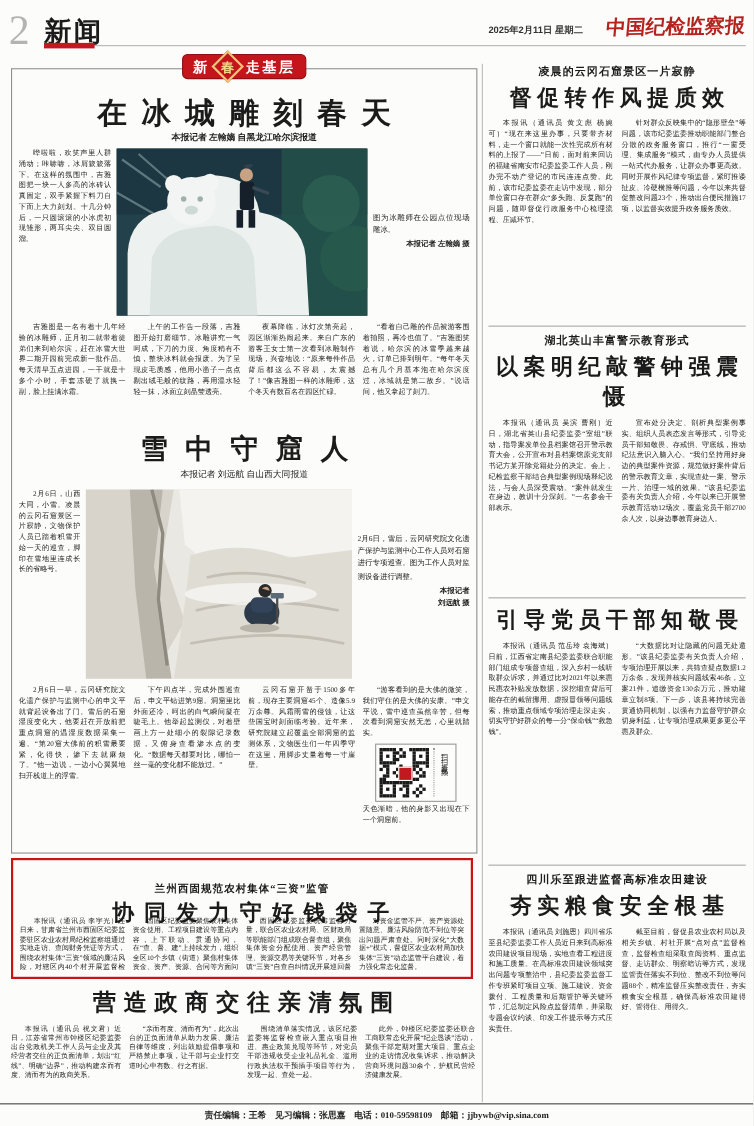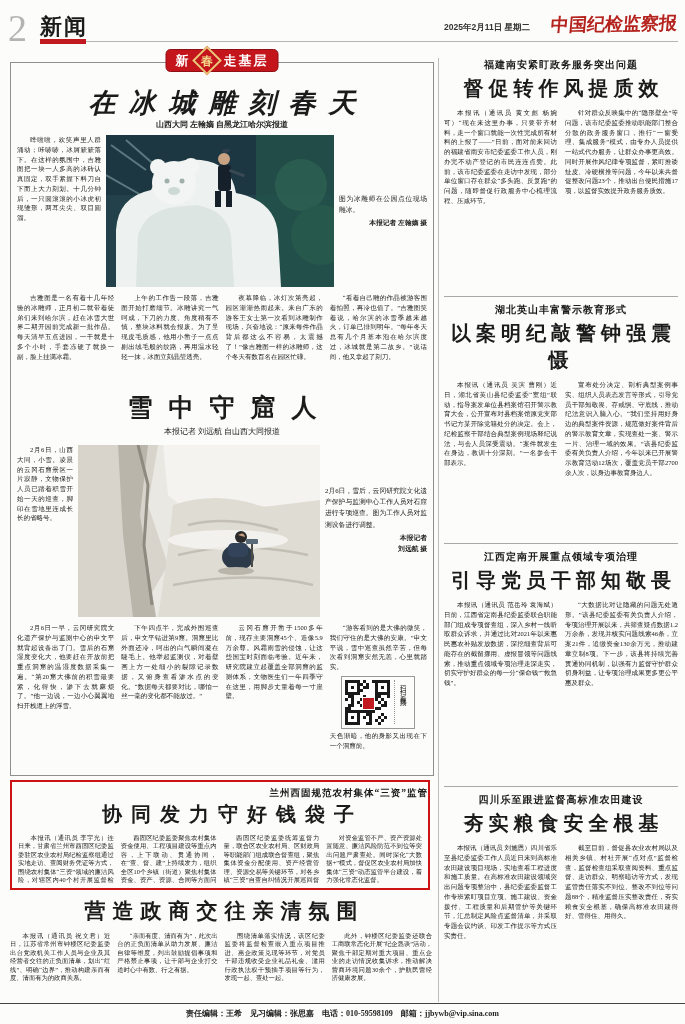--- a/index.html
+++ b/index.html
@@ -1,40 +1,40 @@
 <!DOCTYPE html>
 <html><head>
 <meta charset="utf-8">
 <style>
   html,body{margin:0;padding:0;background:#e9e9e7;}
   .page{width:685px;height:1024px;position:relative;background:#fcfcfa;
         font-family:"Liberation Serif","DejaVu Serif",serif;color:#1b1b1b;
         margin:0 auto;overflow:hidden;}
   
   .pagenum{position:absolute;left:8px;top:6px;font-size:38px;color:#b3b3b3;font-weight:400;}
-  .section{position:absolute;left:40px;top:12px;font-size:22px;font-weight:bold;letter-spacing:2px;}
+  .section{position:absolute;left:40px;top:12px;font-size:25px;font-weight:bold;letter-spacing:2px;}
   .hrule{position:absolute;left:40px;top:41px;width:638px;height:1px;background:#b5b5b5;}
   .redbar{position:absolute;left:40px;top:39px;width:46px;height:5px;background:#c01920;}
   .dateline{position:absolute;right:155px;top:22px;font-size:8.5px;font-weight:bold;color:#333;
             font-family:"Liberation Sans","DejaVu Sans",sans-serif;}
   .masthead{position:absolute;right:8px;top:12px;font-size:18px;font-weight:bold;color:#b5231f;
             transform:skewX(-6deg) rotate(-1deg);letter-spacing:0px;white-space:nowrap;}
   
   .vdivider{position:absolute;left:438px;top:58px;width:1px;height:944px;background:#bdbdbd;}
   .featurebox{position:absolute;left:10px;top:62px;width:422px;height:712px;border:1px solid #8f8f8f;}
   
   .badge{position:absolute;left:50%;top:-14px;transform:translateX(-50%);display:flex;align-items:center;
          background:#c4151c;border:1px solid #8e0f14;border-radius:5px;padding:1px 9px;gap:5px;height:23px;box-sizing:border-box;}
   .badge .btxt{color:#fff;font-weight:bold;font-size:13px;letter-spacing:2px;}
   .badge .diamond{width:17px;height:17px;transform:rotate(45deg);background:#c4151c;border:2px solid #e9c779;
                   display:flex;align-items:center;justify-content:center;margin:0 1px;}
   .badge .diamond span{transform:rotate(-45deg);color:#f3d788;font-size:12px;font-weight:bold;line-height:1;}
   
   .h1{ text-align:center;font-weight:bold;}
-  .f1-title{position:absolute;left:0;right:0;top:22px;font-size:27px;letter-spacing:13px;text-indent:13px;font-style:italic;}
+  .f1-title{position:absolute;left:0;right:0;top:22px;font-size:27px;letter-spacing:13px;text-indent:13px;}
   .f1-byline{position:absolute;left:0;right:0;top:56px;text-align:center;font-size:8px;font-weight:bold;color:#222;}
   .f2-title{position:absolute;left:0;right:0;top:328px;font-size:25px;letter-spacing:16px;text-indent:16px;}
   .f2-byline{position:absolute;left:0;right:0;top:363px;text-align:center;font-size:8px;font-weight:normal;color:#222;}
   
   .bodytxt{font-size:6.5px;line-height:1.5;text-align:justify;overflow:hidden;}
   .bodytxt p{margin:0;text-indent:2em;}
   .caption{font-size:6.8px;line-height:1.65;text-align:justify;overflow:hidden;}
   .caption .credit{display:block;text-align:right;font-weight:bold;margin-top:2px;}
   .cols4{display:flex;gap:7px;}
   .cols4 .c{flex:1;overflow:hidden;}
@@ -54,21 +54,21 @@
   
   .qrbox{border:1px solid #999;display:flex;align-items:center;gap:4px;padding:3px;width:66px;margin:4px auto 2px;}
   .qrgrid{width:45px;height:45px;display:grid;grid-template-columns:repeat(15,1fr);grid-template-rows:repeat(15,1fr);background:#fff;position:relative;}
   .qrgrid i{background:#1a1a1a;}
   .qrcenter{position:absolute;left:17px;top:17px;width:11px;height:11px;background:#c01920;border:1px solid #fff;}
   .qrlabel{writing-mode:vertical-rl;font-size:6.5px;letter-spacing:2px;border-left:1px dotted #999;padding-left:3px;height:44px;}
   
   .redbox{position:absolute;left:10px;top:780px;width:420px;height:110px;border:2px solid #cc1212;box-sizing:border-box;}
   .kicker{text-align:center;font-size:9.5px;font-weight:bold;letter-spacing:1px;}
   .boxtitle{text-align:center;font-size:20px;font-weight:bold;letter-spacing:9px;text-indent:9px;margin-top:1px;padding-left:16px;}
-  .redbox .kicker{margin-top:5px;text-align:right;}
+  .redbox .kicker{margin-top:20px;}
   .redbox .cols4{position:absolute;left:6px;right:6px;top:52px;height:50px;}
   .redbox .bodytxt{font-size:6.3px;line-height:1.34;}
   
   .bottomart{position:absolute;left:10px;top:896px;width:422px;}
   .bottomart .title{text-align:center;font-size:21px;font-weight:bold;letter-spacing:7px;text-indent:7px;margin-top:1px;}
   .bottomart .cols4{margin-top:7px;height:56px;}
   .bottomart .bodytxt{font-size:6.3px;line-height:1.34;}
   
   .rightcol{position:absolute;left:444px;top:58px;width:234px;}
   .rart{position:relative;}
@@ -97,21 +97,21 @@
   <div class="featurebox">
     <div class="badge">
       <span class="btxt">新</span>
       <span class="diamond">
           <span>春</span>
         </span>
       <span class="btxt">走基层</span>
     </div>
 
     <div class="h1 f1-title">在冰城雕刻春天</div>
-    <div class="f1-byline">山西大同 左翰嫡 自黑龙江哈尔滨报道</div>
+    <div class="f1-byline">本报记者 左翰嫡 自黑龙江哈尔滨报道</div>
 
     <div class="f1-siderow">
       <div class="f1-side bodytxt">
           <p>哗啦啦，欢笑声里人群涌动；咔哧哧，冰屑簌簌落下。在这样的氛围中，吉雅图把一块一人多高的冰砖认真固定，双手紧握下料刀自下而上大力刻划。十几分钟后，一只圆滚滚的小冰虎初现雏形，两耳尖尖、双目圆溜。</p>
         </div>
       <svg class="photo1" viewBox="0 0 228 152" xmlns="http://www.w3.org/2000/svg">
         <rect width="228" height="152" fill="#22414b"></rect>
         <rect x="0" y="0" width="228" height="60" fill="#1c3741"></rect>
         <rect x="150" y="0" width="78" height="152" fill="#24554a" opacity="0.7"></rect>
         <circle cx="195" cy="50" r="26" fill="#2d6152" opacity="0.8"></circle>
@@ -465,21 +465,21 @@
         </div>
       <div class="c">
           <p>此外，钟楼区纪委监委还联合工商联常态化开展“纪企恳谈”活动，聚焦干部定期对重大项目、重点企业的走访情况收集诉求，推动解决营商环境问题30余个，护航民营经济健康发展。</p>
         </div>
     </div>
   </div>
 
   <div class="rightcol">
 
     <div class="rart" style="height:231px">
-      <div class="kicker">福建南安紧盯政务服务突出问题</div>
+      <div class="kicker">凌晨的云冈石窟景区一片寂静</div>
       <div class="title">督促转作风提质效</div>
       <div class="cols2 bodytxt" style="height:178px">
         <div class="c">
             <p>本报讯（通讯员 黄文彪 杨婉可）“现在来这里办事，只要带齐材料，走一个窗口就能一次性完成所有材料的上报了——”日前，面对前来回访的福建省南安市纪委监委工作人员，刚办完不动产登记的市民连连点赞。此前，该市纪委监委在走访中发现，部分单位窗口存在群众“多头跑、反复跑”的问题，随即督促行政服务中心梳理流程、压减环节。</p>
           </div>
         <div class="c">
             <p>针对群众反映集中的“隐形壁垒”等问题，该市纪委监委推动职能部门整合分散的政务服务窗口，推行“一窗受理、集成服务”模式，由专办人员提供一站式代办服务，让群众办事更高效。同时开展作风纪律专项监督，紧盯推诿扯皮、冷硬横推等问题，今年以来共督促整改问题23个，推动出台便民措施17项，以监督实效提升政务服务质效。</p>
           </div>
       </div>
     </div>
@@ -493,21 +493,20 @@
             <p>本报讯（通讯员 吴滨 曹刚）近日，湖北省英山县纪委监委“室组”联动，指导案发单位县档案馆召开警示教育大会，公开宣布对县档案馆原党支部书记方某开除党籍处分的决定。会上，纪检监察干部结合典型案例现场释纪说法，与会人员深受震动。“案件就发生在身边，教训十分深刻。”一名参会干部表示。</p>
           </div>
         <div class="c">
             <p>宣布处分决定、剖析典型案例事实、组织人员表态发言等形式，引导党员干部知敬畏、存戒惧、守底线，推动纪法意识入脑入心。“我们坚持用好身边的典型案件资源，规范做好案件背后的警示教育文章，实现查处一案、警示一片、治理一域的效果。”该县纪委监委有关负责人介绍，今年以来已开展警示教育活动12场次，覆盖党员干部2700余人次，以身边事教育身边人。</p>
           </div>
       </div>
     </div>
     <div class="rsep"></div>
 
     <div class="rart" style="height:229px">
-      <div class="kicker">江西定南开展重点领域专项治理</div>
       <div class="title">引导党员干部知敬畏</div>
       <div class="cols2 bodytxt" style="height:176px">
         <div class="c">
             <p>本报讯（通讯员 范岳玲 袁海斌）日前，江西省定南县纪委监委联合职能部门组成专项督查组，深入乡村一线听取群众诉求，并通过比对2021年以来惠民惠农补贴发放数据，深挖细查背后可能存在的截留挪用、虚报冒领等问题线索，推动重点领域专项治理走深走实，切实守护好群众的每一分“保命钱”“救急钱”。</p>
           </div>
         <div class="c">
             <p>“大数据比对让隐藏的问题无处遁形。”该县纪委监委有关负责人介绍，专项治理开展以来，共筛查疑点数据1.2万余条，发现并核实问题线索46条，立案21件，追缴资金130余万元，推动建章立制8项。下一步，该县将持续完善贯通协同机制，以强有力监督守护群众切身利益，让专项治理成果更多更公平惠及群众。</p>
           </div>
       </div>
     </div>

